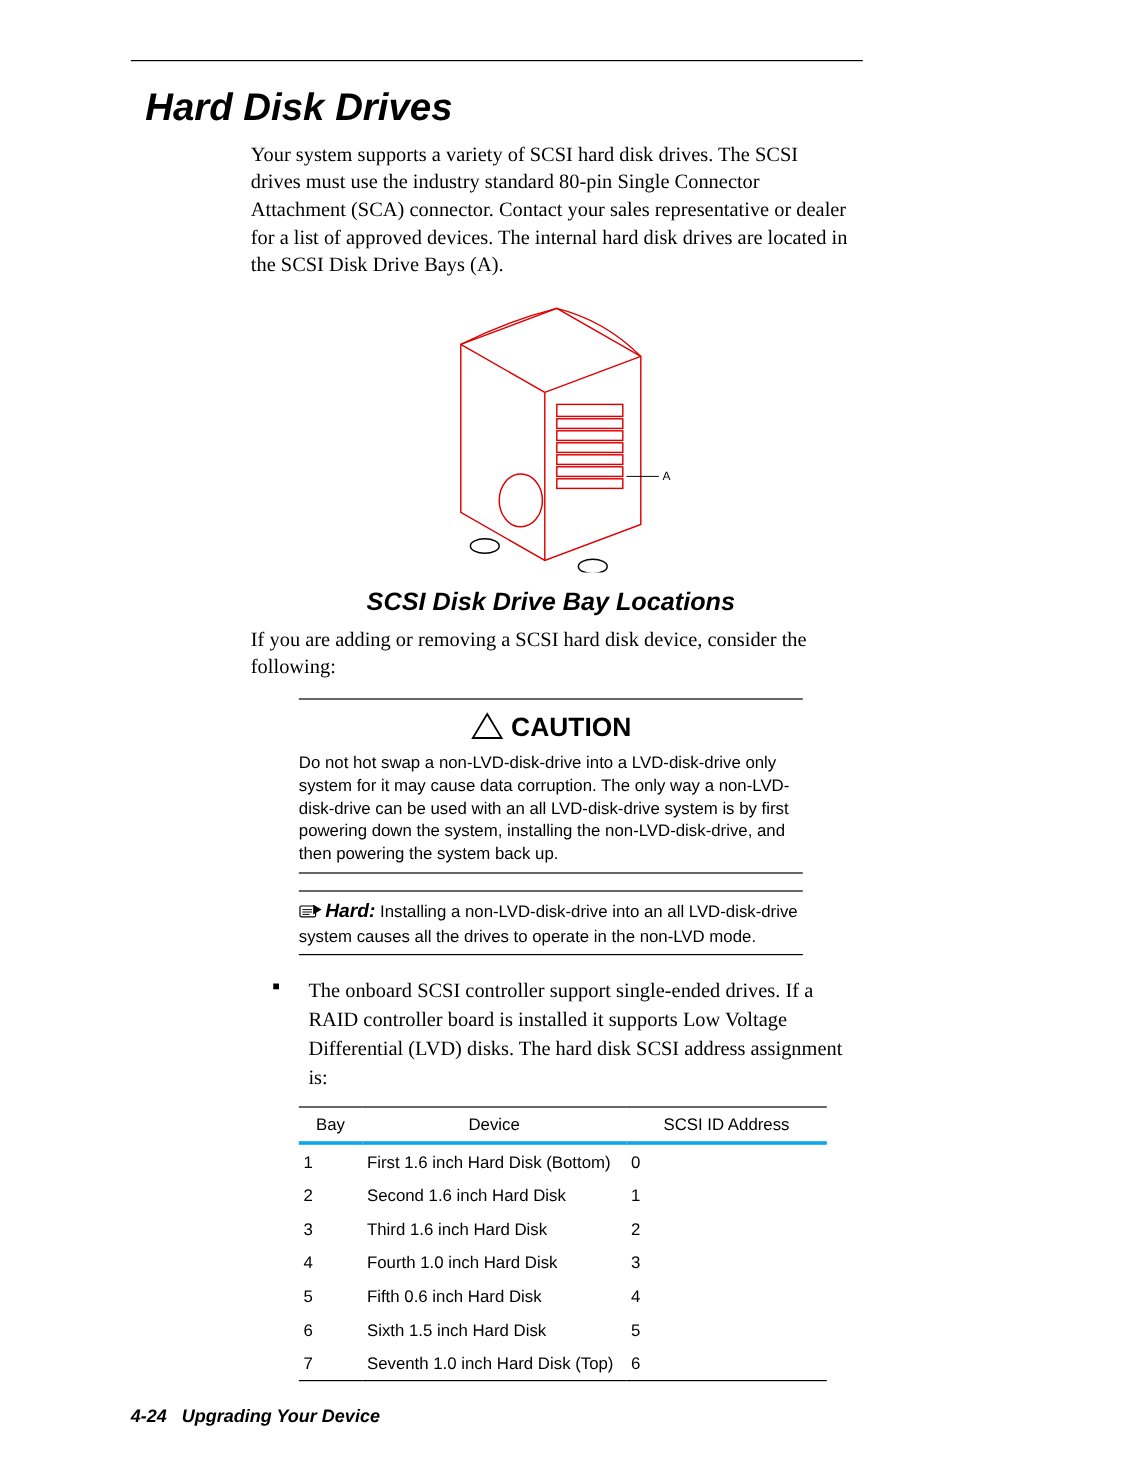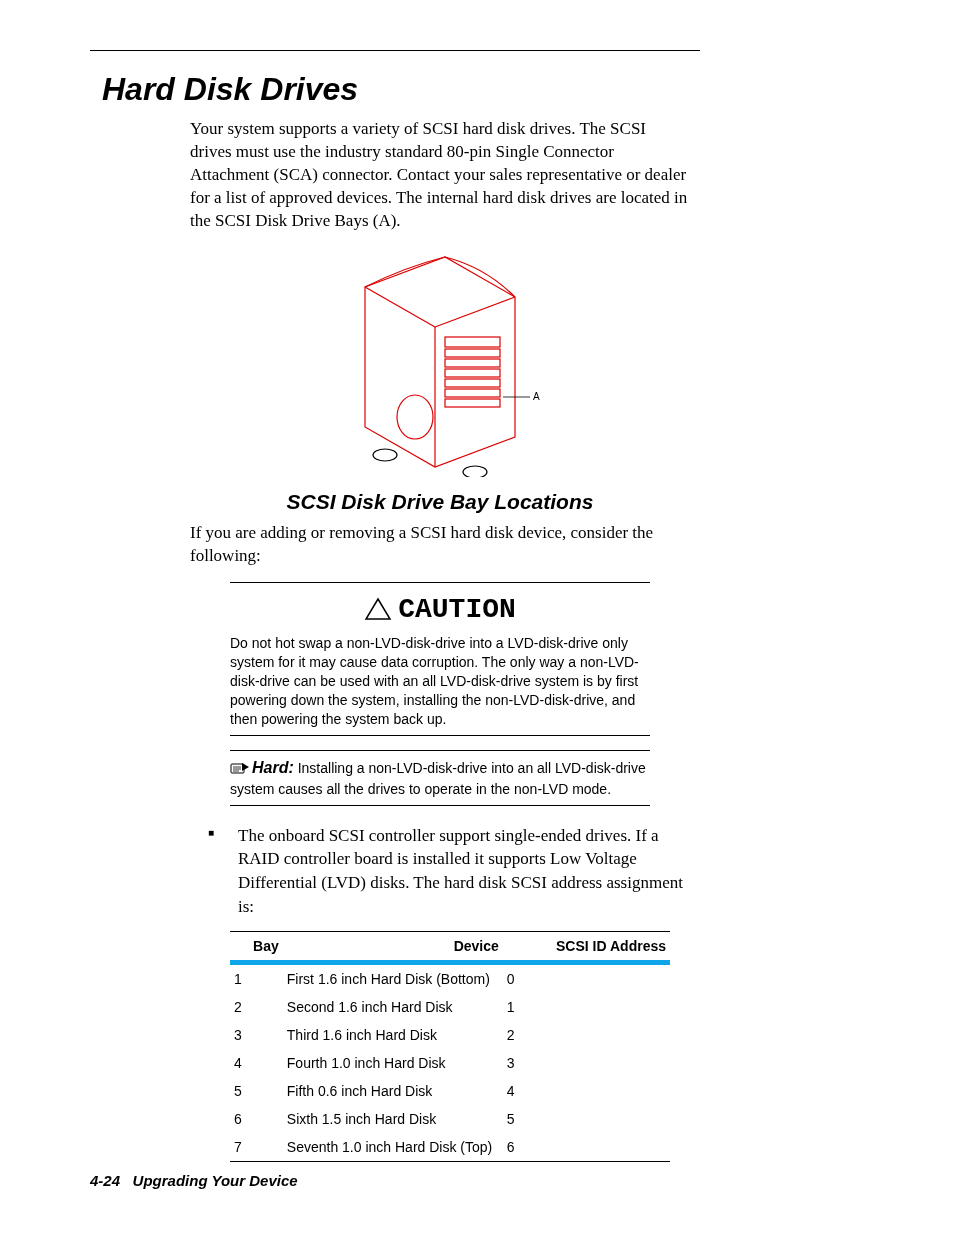--- a/index.html
+++ b/index.html
@@ -9,20 +9,21 @@
     margin: 0;
     padding: 0;
     background: #fff;
   }
   .page {
     width: 790px;
     height: 1235px;
     box-sizing: border-box;
     padding: 50px 90px 40px 90px;
     position: relative;
+    margin-left: 19px;
   }
   .hr-top {
     border: none;
     border-top: 1px solid #000;
     margin: 0 0 20px 0;
   }
   h1.section-title {
     font-family: Arial, Helvetica, sans-serif;
     font-style: italic;
     font-weight: bold;
@@ -59,24 +60,24 @@
     border-bottom: 1px solid #000;
     padding: 6px 0;
     font-family: Arial, Helvetica, sans-serif;
     font-size: 14px;
     line-height: 1.35;
   }
   .callout-title {
     display: flex;
     align-items: center;
     justify-content: center;
-    font-size: 28px;
+    font-size: 22px;
     font-weight: bold;
     margin: 2px 0 6px 0;
-    font-family: Liberation Mono, monospace;
+    font-family: Liberation Sans, sans-serif;
   }
   .note-title {
     font-weight: bold;
     font-style: italic;
     font-family: Arial, Helvetica, sans-serif;
     font-size: 16px;
   }
   .note-icon {
     display: inline-block;
     vertical-align: -2px;
@@ -106,24 +107,24 @@
 
   
   table.scsi {
     width: 88%;
     margin: 12px 0 0 40px;
     border-collapse: collapse;
     font-family: Arial, Helvetica, sans-serif;
     font-size: 14px;
   }
   table.scsi thead th {
-    text-align: right;
-    font-weight: bold;
+    text-align: center;
+    font-weight: normal;
     border-top: 1px solid #000;
-    border-bottom: 5px solid #0ea5e9;
+    border-bottom: 3px solid #0ea5e9;
     padding: 6px 4px;
   }
   table.scsi tbody td {
     padding: 6px 4px;
   }
   table.scsi tbody tr:last-child td {
     border-bottom: 1px solid #000;
   }
   .col-bay   { width: 12%; }
   .col-device{ width: 50%; }

